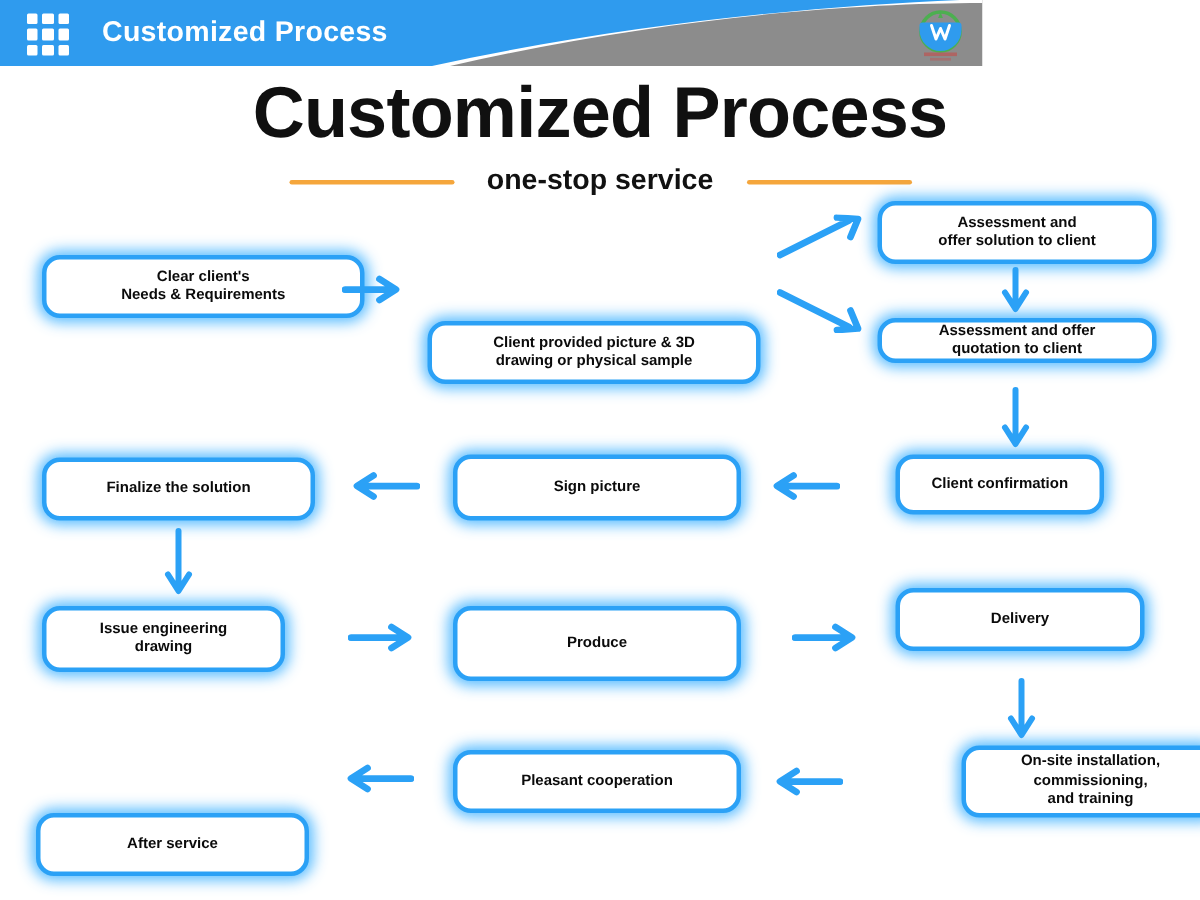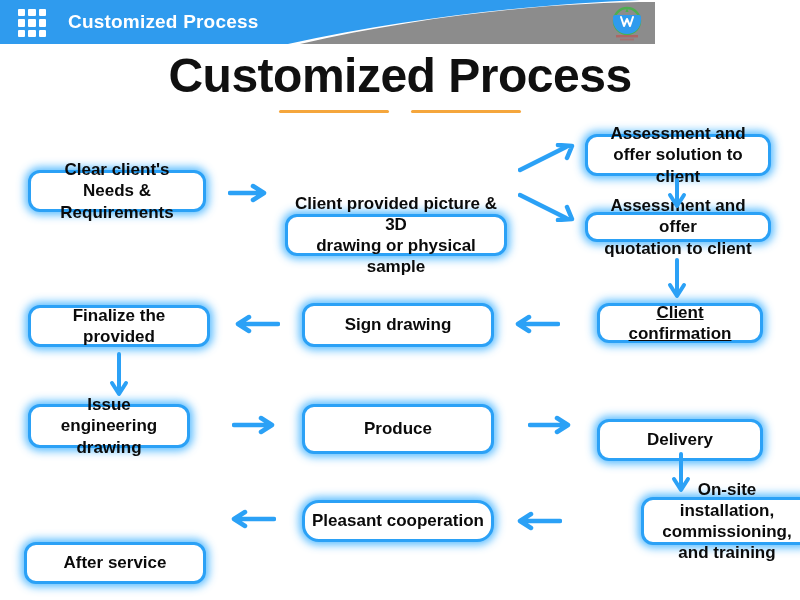--- a/index.html
+++ b/index.html
@@ -49,21 +49,21 @@
 
   
   .fbox {
     position:absolute;
     background:#ffffff;
     border:3px solid #2BA1F6;
     border-radius:12px;
     box-shadow:0 0 9px 3px rgba(62,178,255,.85);
     display:flex; align-items:center; justify-content:center;
     text-align:center;
-    font-size:17px; font-weight:bold; color:#0b0b0b;
+    font-size:10px; font-weight:bold; color:#0b0b0b;
     line-height:1.25;
     padding:12px 6px;
   }
   .fbox span { display:block; width:100%; white-space:pre-line; }
 
   
   .arrow { position:absolute; }
 </style>
 </head>
 <body>
@@ -96,65 +96,66 @@
     <path d="M24,4 l1.6,4 l-3.2,0 z" fill="#4CAF50"></path>
     <rect x="13" y="31" width="22" height="2.4" fill="#C0504D" opacity=".65"></rect>
     <rect x="17" y="34.6" width="14" height="1.8" fill="#C0504D" opacity=".45"></rect>
   </svg>
 </div>
 
 <div id="page-title">Customized Process</div>
 
 <div id="subtitle-row">
   <div class="rule"></div>
+  <div id="subtitle">one-stop service</div>
   <div class="rule"></div>
 </div>
 
 <div id="flow-layer">
-    <div class="fbox" style="left: 28px; top: 170px; width: 178px; height: 42px;">
+    <div class="fbox" style="left: 28px; top: 170px; width: 215px; height: 42px;">
       <span>Clear client's
 Needs &amp; Requirements</span>
     </div>
     <div class="fbox" style="left: 285px; top: 170px; width: 222px; height: 42px; margin-top: 44px;">
       <span>Client provided picture &amp; 3D
 drawing or physical sample</span>
     </div>
     <div class="fbox" style="left: 585px; top: 134px; width: 186px; height: 42px;">
       <span>Assessment and
 offer solution to client</span>
     </div>
     <div class="fbox" style="left: 585px; top: 212px; width: 186px; height: 24px;">
       <span>Assessment and offer
 quotation to client</span>
     </div>
-    <div class="fbox" style="left: 597px; top: 303px; width: 166px; height: 40px; text-decoration: underline;">
+    <div class="fbox" style="left: 597px; top: 303px; width: 139px; height: 40px;">
       <span>Client confirmation</span>
     </div>
     <div class="fbox" style="left: 302px; top: 303px; width: 192px; height: 44px;">
-      <span>Sign drawing</span>
+      <span>Sign picture</span>
     </div>
     <div class="fbox" style="left: 28px; top: 305px; width: 182px; height: 42px;">
-      <span>Finalize the provided</span>
+      <span>Finalize the solution</span>
     </div>
     <div class="fbox" style="left: 28px; top: 404px; width: 162px; height: 44px;">
       <span>Issue engineering
 drawing</span>
     </div>
     <div class="fbox" style="left: 302px; top: 404px; width: 192px; height: 50px;">
       <span>Produce</span>
     </div>
-    <div class="fbox" style="left: 597px; top: 419px; width: 166px; height: 42px;">
+    <div class="fbox" style="left: 597px; top: 392px; width: 166px; height: 42px;">
       <span>Delivery</span>
     </div>
     <div class="fbox" style="left: 597px; top: 497px; width: 172px; height: 48px; margin-left: 44px;">
       <span>On-site installation,
 commissioning,
 and training</span>
     </div>
-    <div class="fbox" style="left: 302px; top: 500px; width: 192px; height: 42px; border-radius: 17px;">
+    <div class="fbox" style="left: 302px; top: 500px; width: 192px; height: 42px;">
       <span>Pleasant cooperation</span>
     </div>
     <div class="fbox" style="left: 24px; top: 498px; width: 182px; height: 42px; margin-top: 44px;">
       <span>After service</span>
     </div>
     <div class="arrow" style="left: 228px; top: 182px; width: 40px; height: 22px;"><svg width="40" height="22" viewBox="0 0 40 22">
         <path fill="none" stroke="#2BA1F6" stroke-linecap="round" stroke-linejoin="round" stroke-width="4.5" d="M2,11 L32,11 M25,4 L36,11 L25,18"></path>
       </svg></div>
     <div class="arrow" style="left: 518px; top: 143px; width: 58px; height: 30px;"><svg width="58" height="30" viewBox="0 0 58 30">
         <path fill="none" stroke="#2BA1F6" stroke-linecap="round" stroke-linejoin="round" stroke-width="4.5" d="M2,27 L48,4 M40,2 L54,3 L49,15"></path>

